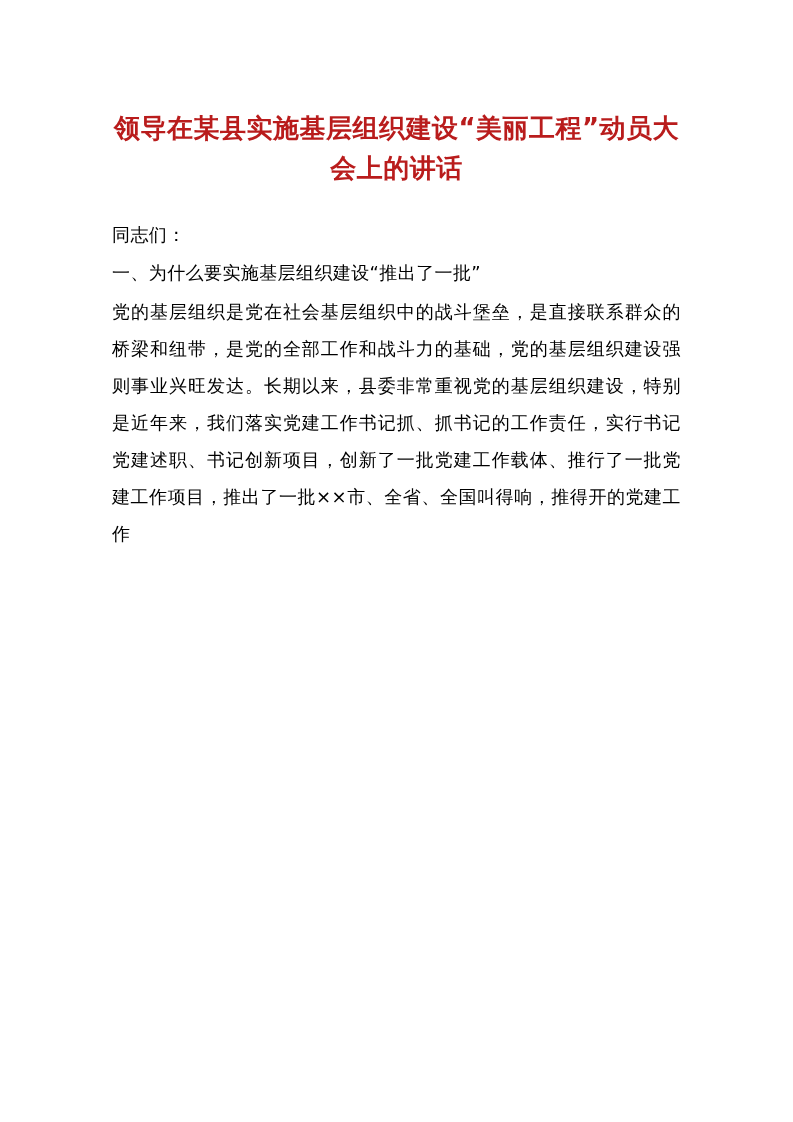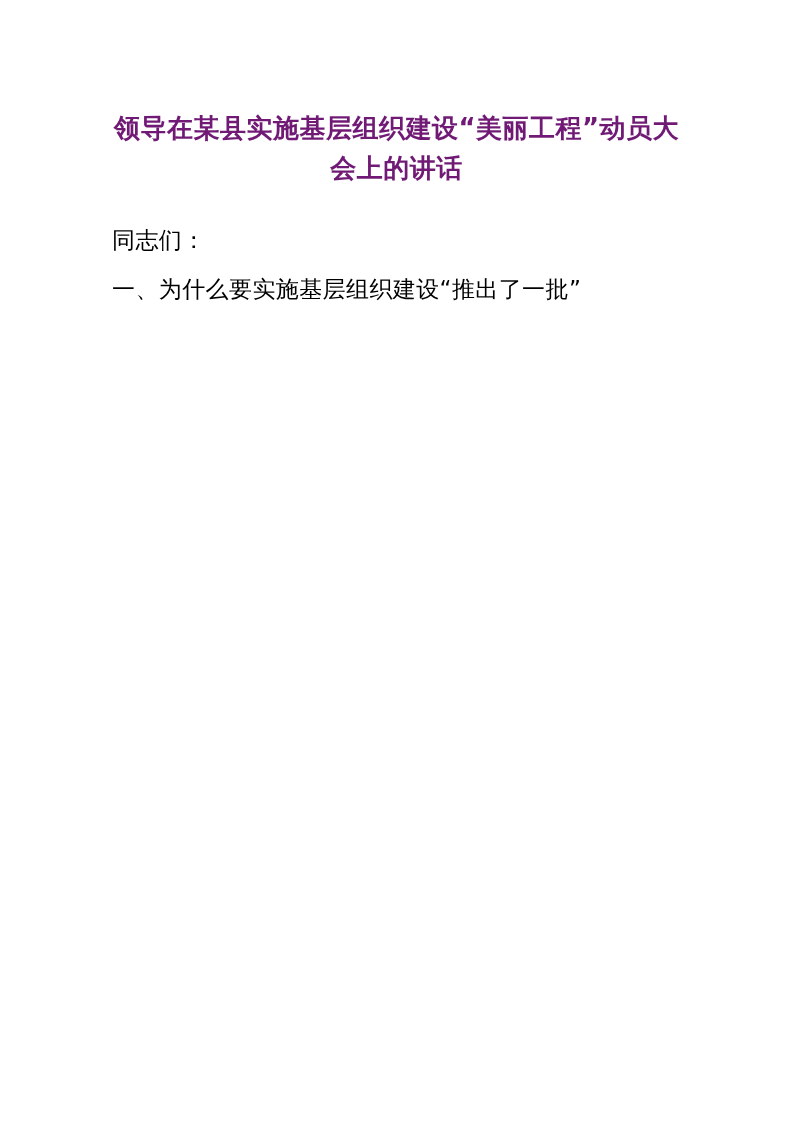--- a/index.html
+++ b/index.html
@@ -22,24 +22,24 @@
     padding: 108px 112px 60px 112px;
     background: #ffffff;
   }
   .doc-title {
     font-size: 26px;
     font-weight: bold;
     line-height: 1.55;
     text-align: center;
     letter-spacing: 0.5px;
     margin: 0 0 28px 0;
-    color: #701a75;
+    color: #b91c1c;
   }
   .body-text {
-    font-size: 23px;
+    font-size: 18px;
     line-height: 2.05;
     text-align: justify;
     text-justify: inter-ideograph;
     letter-spacing: 0.4px;
     color: #000000;
   }
   .para {
     margin: 0 0 2px 0;
   }
   .para.indent-none {
@@ -52,15 +52,16 @@
 <div class="page">
 
   <h1 class="doc-title">领导在某县实施基层组织建设“美丽工程”动员大会上的讲话</h1>
 
   <div class="body-text">
     <p class="para indent-none">同志们：</p>
 
 
     <p class="para indent-none">一、为什么要实施基层组织建设“推出了一批”</p>
 
+    <p class="para indent-none">党的基层组织是党在社会基层组织中的战斗堡垒，是直接联系群众的桥梁和纽带，是党的全部工作和战斗力的基础，党的基层组织建设强则事业兴旺发达。长期以来，县委非常重视党的基层组织建设，特别是近年来，我们落实党建工作书记抓、抓书记的工作责任，实行书记党建述职、书记创新项目，创新了一批党建工作载体、推行了一批党建工作项目，推出了一批××市、全省、全国叫得响，推得开的党建工作</p>
   </div>
 
 </div>
 
 </body></html>

